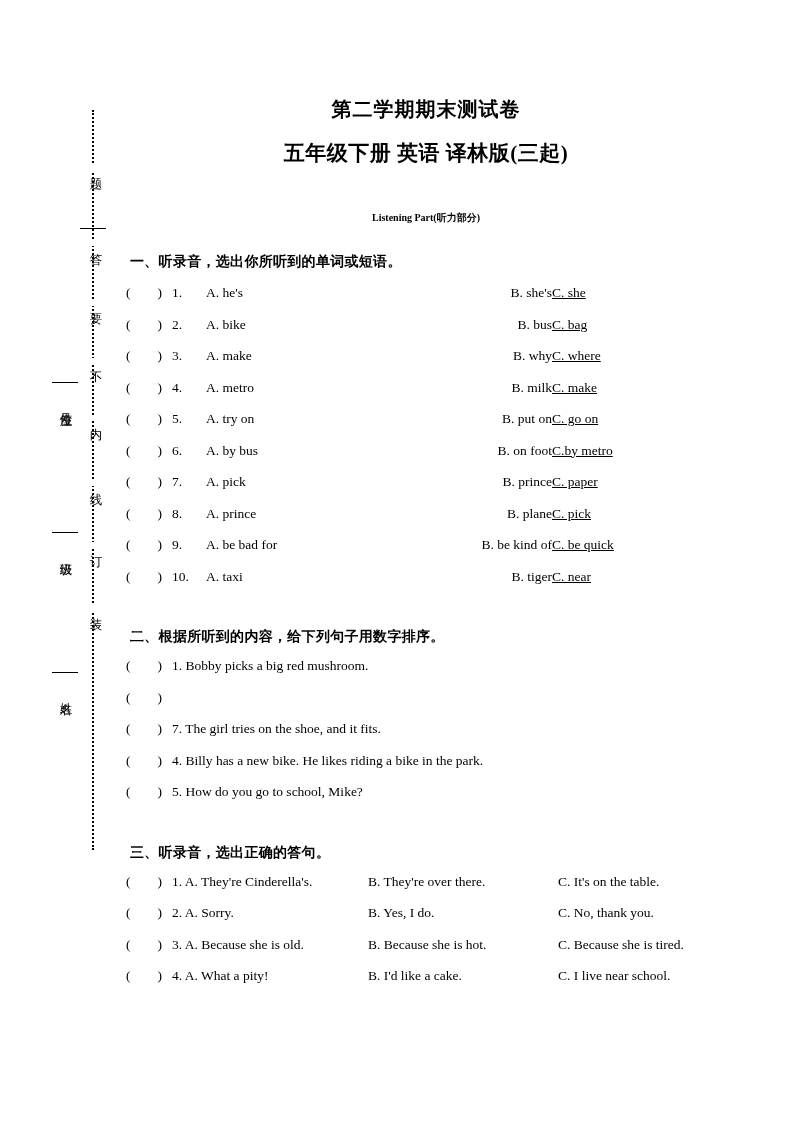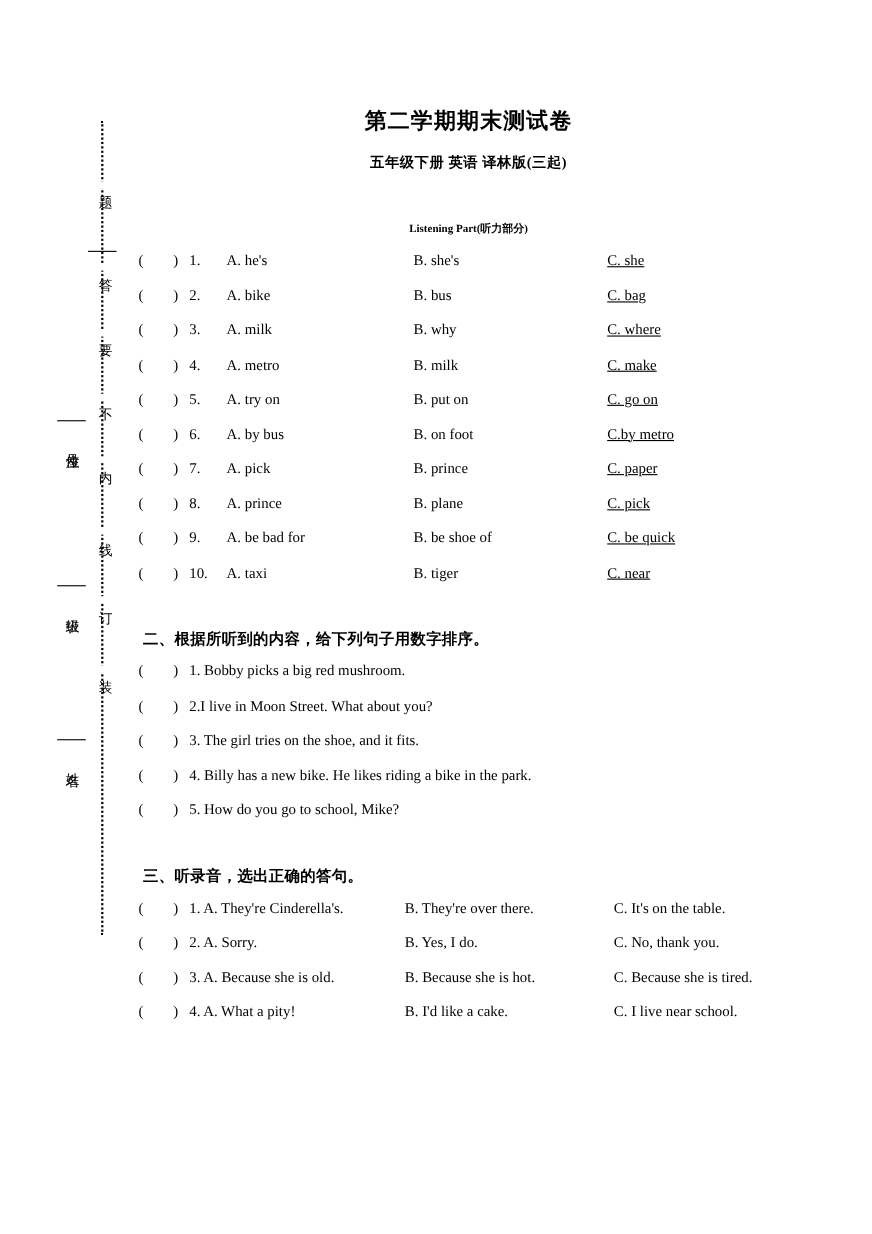--- a/index.html
+++ b/index.html
@@ -81,21 +81,21 @@
   }
   .title-main {
     text-align: center;
     font-size: 20px;
     font-weight: bold;
     letter-spacing: 1px;
     margin: 0 0 6px 0;
   }
   .title-sub {
     text-align: center;
-    font-size: 13px;
+    font-size: 21px;
     font-weight: bold;
     letter-spacing: 0.5px;
     margin: 16px 0 0 0;
   }
   .section-head {
     text-align: center;
     font-size: 10px;
     font-weight: bold;
     margin: 44px 0 0 0;
   }
@@ -126,20 +126,21 @@
     flex: none;
     white-space: pre;
   }
   .opt-row .oa {
     width: 170px;
     flex: none;
   }
   .opt-row .ob {
     width: 176px;
     flex: none;
+    text-align: right;
   }
   .opt-row .oc {
     flex: 1;
     text-decoration: underline;
   }
 
   
   .sent-list {
     margin-top: 12px;
   }
@@ -210,39 +211,40 @@
   <div class="seal-col-left" style="top:580px;">姓名</div>
   <div class="seal-col-left-line" style="top:562px;"></div>
 </div>
 
 <div class="doc">
 
   <div class="title-main">第二学期期末测试卷</div>
   <div class="title-sub">五年级下册   英语 译林版(三起)</div>
   <div class="section-head">Listening Part(听力部分)</div>
 
+  <div class="q-head">一、听录音，选出你所听到的单词或短语。</div>
   <div class="opt-list">
     <div class="opt-row">
       <span class="paren">(        )</span>
       <span class="num">1.</span>
       <span class="oa">A. he's</span>
       <span class="ob">B. she's</span>
       <span class="oc">C. she</span>
     </div>
     <div class="opt-row">
       <span class="paren">(        )</span>
       <span class="num">2.</span>
       <span class="oa">A. bike</span>
       <span class="ob">B. bus</span>
       <span class="oc">C. bag</span>
     </div>
     <div class="opt-row">
       <span class="paren">(        )</span>
       <span class="num">3.</span>
-      <span class="oa">A. milk</span>
+      <span class="oa">A. make</span>
       <span class="ob">B. why</span>
       <span class="oc">C. where</span>
     </div>
     <div class="opt-row">
       <span class="paren">(        )</span>
       <span class="num">4.</span>
       <span class="oa">A. metro</span>
       <span class="ob">B. milk</span>
       <span class="oc">C. make</span>
     </div>
@@ -271,45 +273,44 @@
       <span class="paren">(        )</span>
       <span class="num">8.</span>
       <span class="oa">A. prince</span>
       <span class="ob">B. plane</span>
       <span class="oc">C. pick</span>
     </div>
     <div class="opt-row">
       <span class="paren">(        )</span>
       <span class="num">9.</span>
       <span class="oa">A. be bad for</span>
-      <span class="ob">B. be shoe of</span>
+      <span class="ob">B. be kind of</span>
       <span class="oc">C. be quick</span>
     </div>
     <div class="opt-row">
       <span class="paren">(        )</span>
       <span class="num">10.</span>
       <span class="oa">A. taxi</span>
       <span class="ob">B. tiger</span>
       <span class="oc">C. near</span>
     </div>
   </div>
 
   <div class="q-head">二、根据所听到的内容，给下列句子用数字排序。</div>
   <div class="sent-list">
     <div class="sent-row">
       <span class="paren">(        )</span>
       <span class="txt">1. Bobby picks a big red mushroom.</span>
     </div>
     <div class="sent-row">
       <span class="paren">(        )</span>
-      <span class="txt">2.I live in Moon Street. What about you?</span>
-    </div>
-    <div class="sent-row">
-      <span class="paren">(        )</span>
-      <span class="txt">3. The girl tries on the shoe, and it fits.</span>
+    </div>
+    <div class="sent-row">
+      <span class="paren">(        )</span>
+      <span class="txt">7. The girl tries on the shoe, and it fits.</span>
     </div>
     <div class="sent-row">
       <span class="paren">(        )</span>
       <span class="txt">4. Billy has a new bike. He likes riding a bike in the park.</span>
     </div>
     <div class="sent-row">
       <span class="paren">(        )</span>
       <span class="txt">5. How do you go to school, Mike?</span>
     </div>
   </div>

